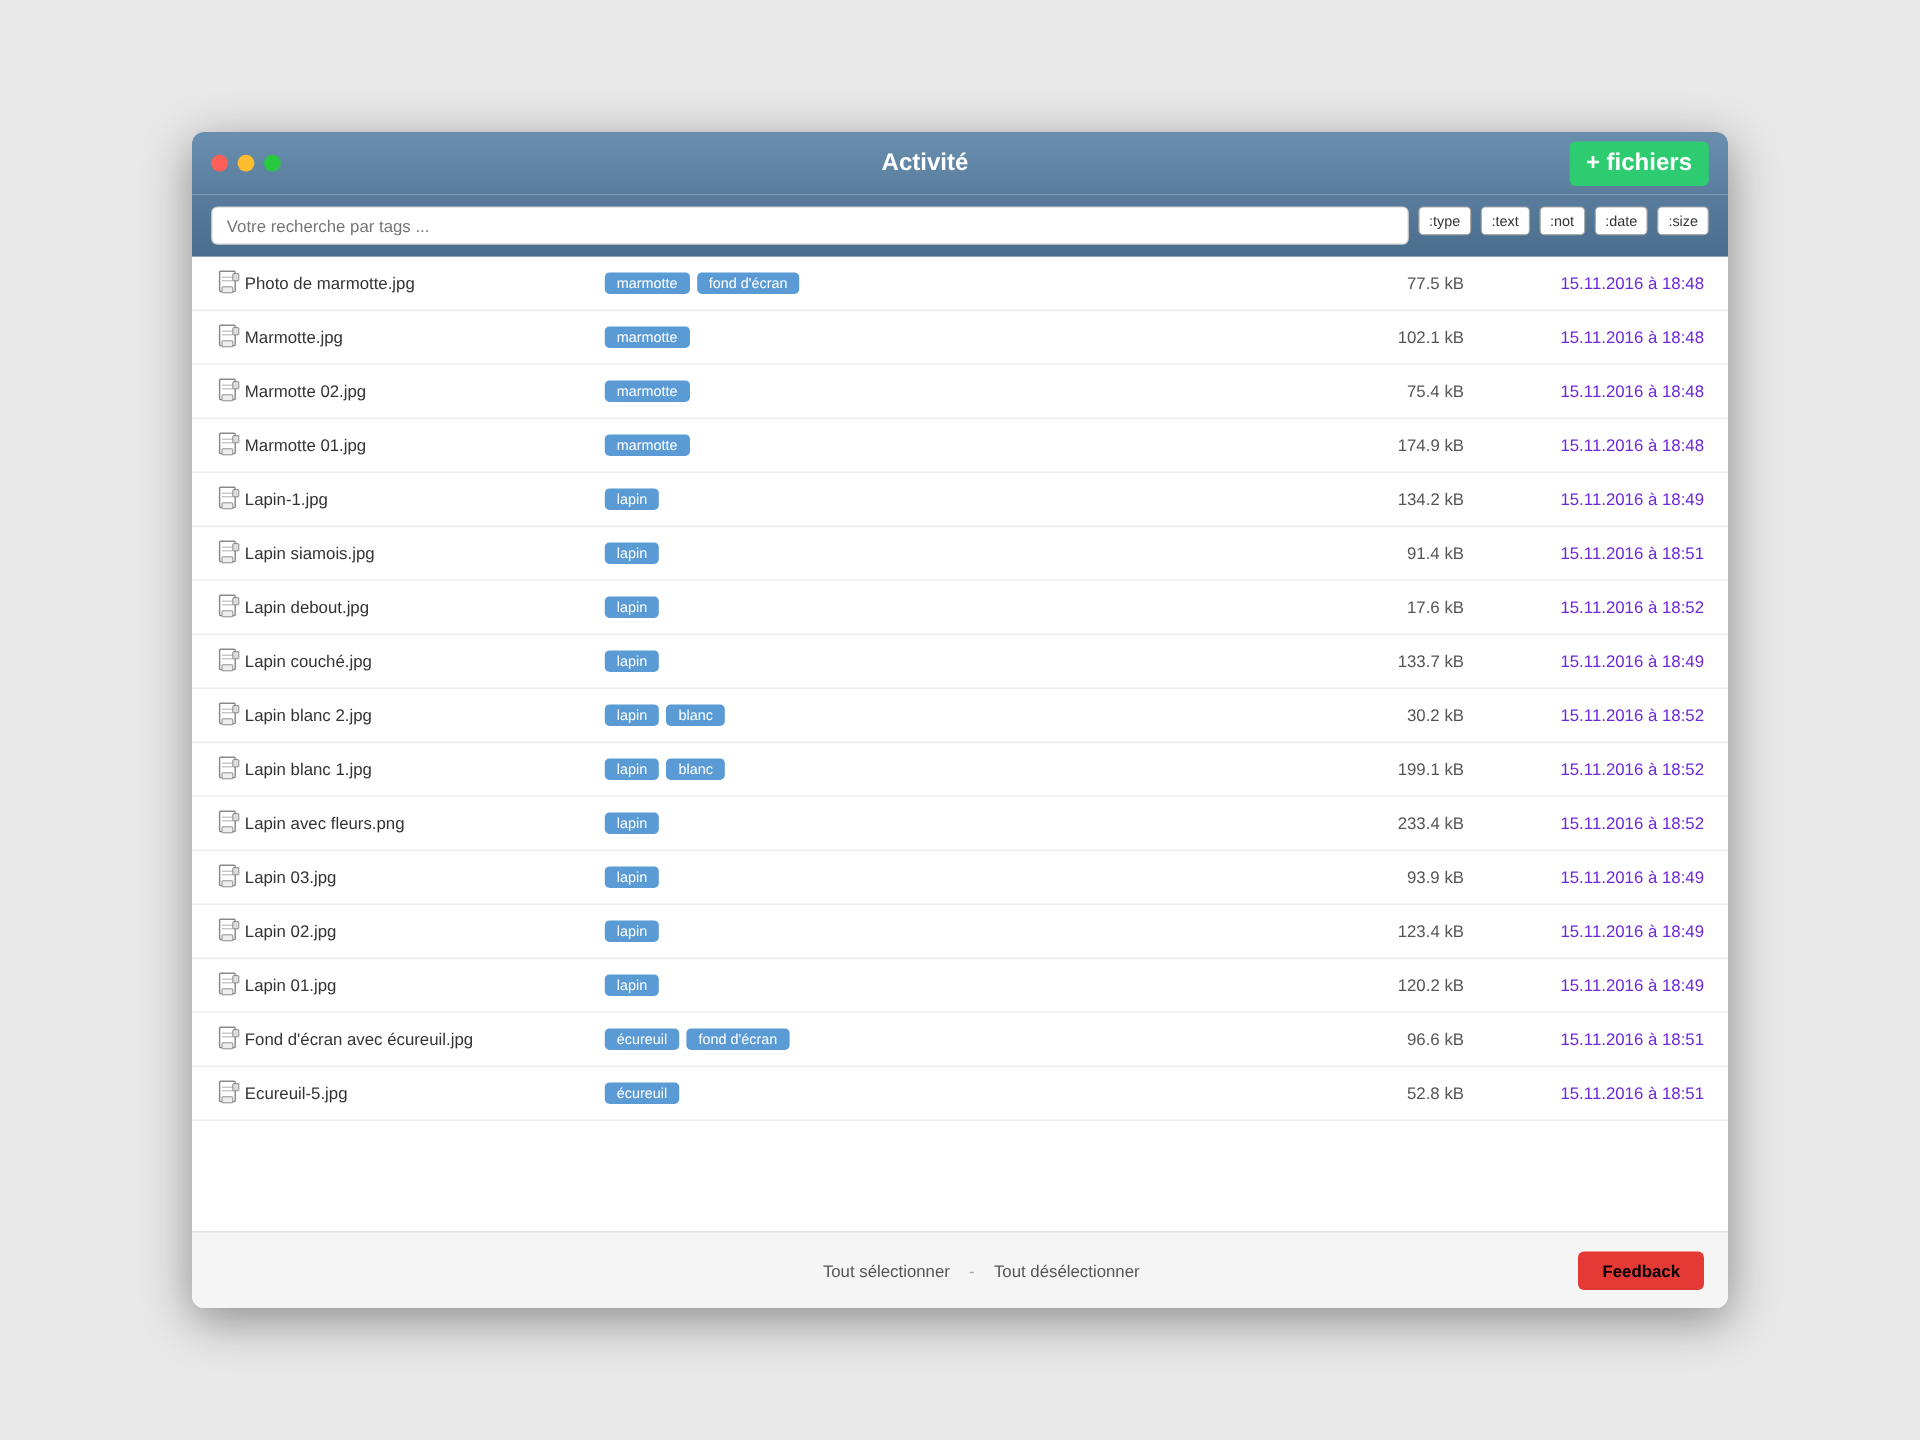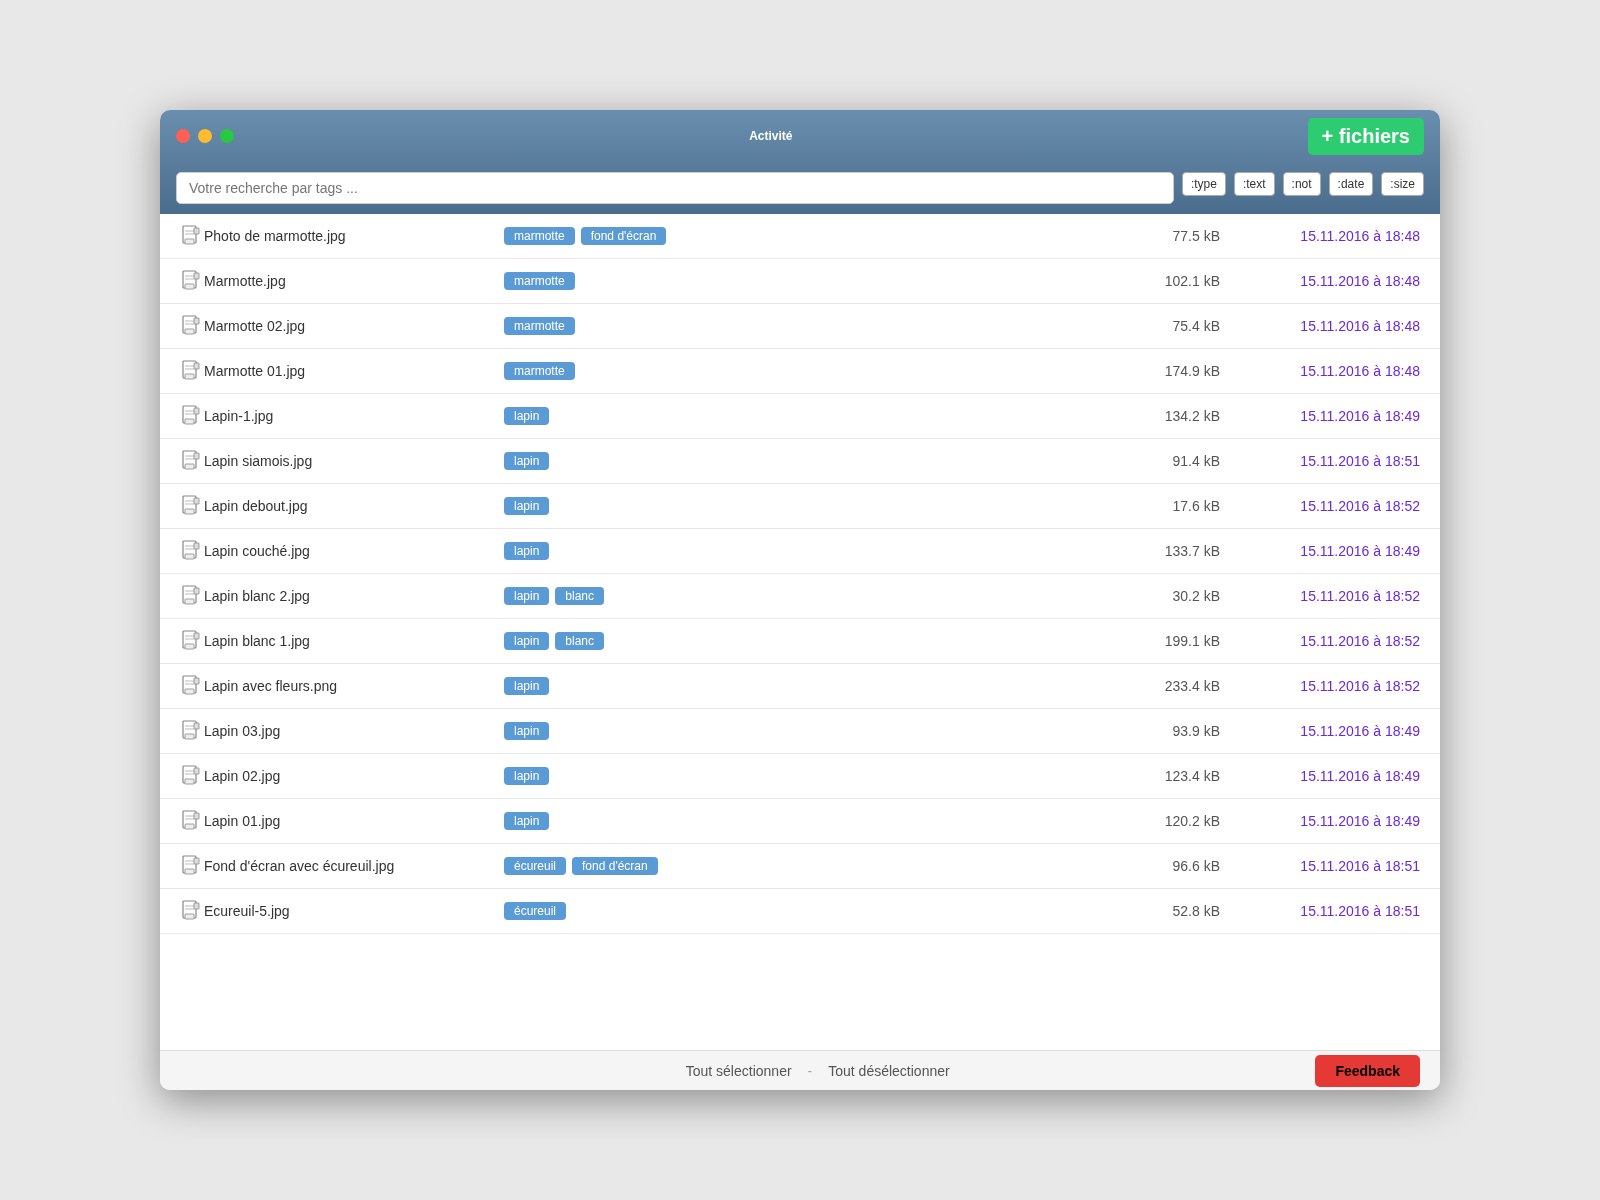--- a/index.html
+++ b/index.html
@@ -44,21 +44,21 @@
       display: inline-block;
     }
     .traffic-light.close { background: #ff5f57; }
     .traffic-light.minimize { background: #febc2e; }
     .traffic-light.maximize { background: #28c840; }
     .titlebar-title {
       flex: 1;
       text-align: center;
       color: #fff;
       font-weight: 600;
-      font-size: 12px;
+      font-size: 20px;
     }
     .btn-add-files {
       background: #2ecc71;
       color: #fff;
       border: none;
       border-radius: 5px;
       padding: 7px 14px;
       font-size: 20px;
       font-weight: 600;
       cursor: pointer;
@@ -192,21 +192,21 @@
     }
     .file-date {
       flex: 0 0 200px;
       text-align: right;
       font-size: 14px;
       color: #6d28d9;
     }
     .bottom-bar {
       background: #f5f5f5;
       border-top: 1px solid #ddd;
-      height: 40px;
+      height: 64px;
       display: flex;
       align-items: center;
       justify-content: center;
       padding: 0 20px;
       flex-shrink: 0;
     }
     .bottom-actions {
       display: flex;
       gap: 16px;
       font-size: 14px;

